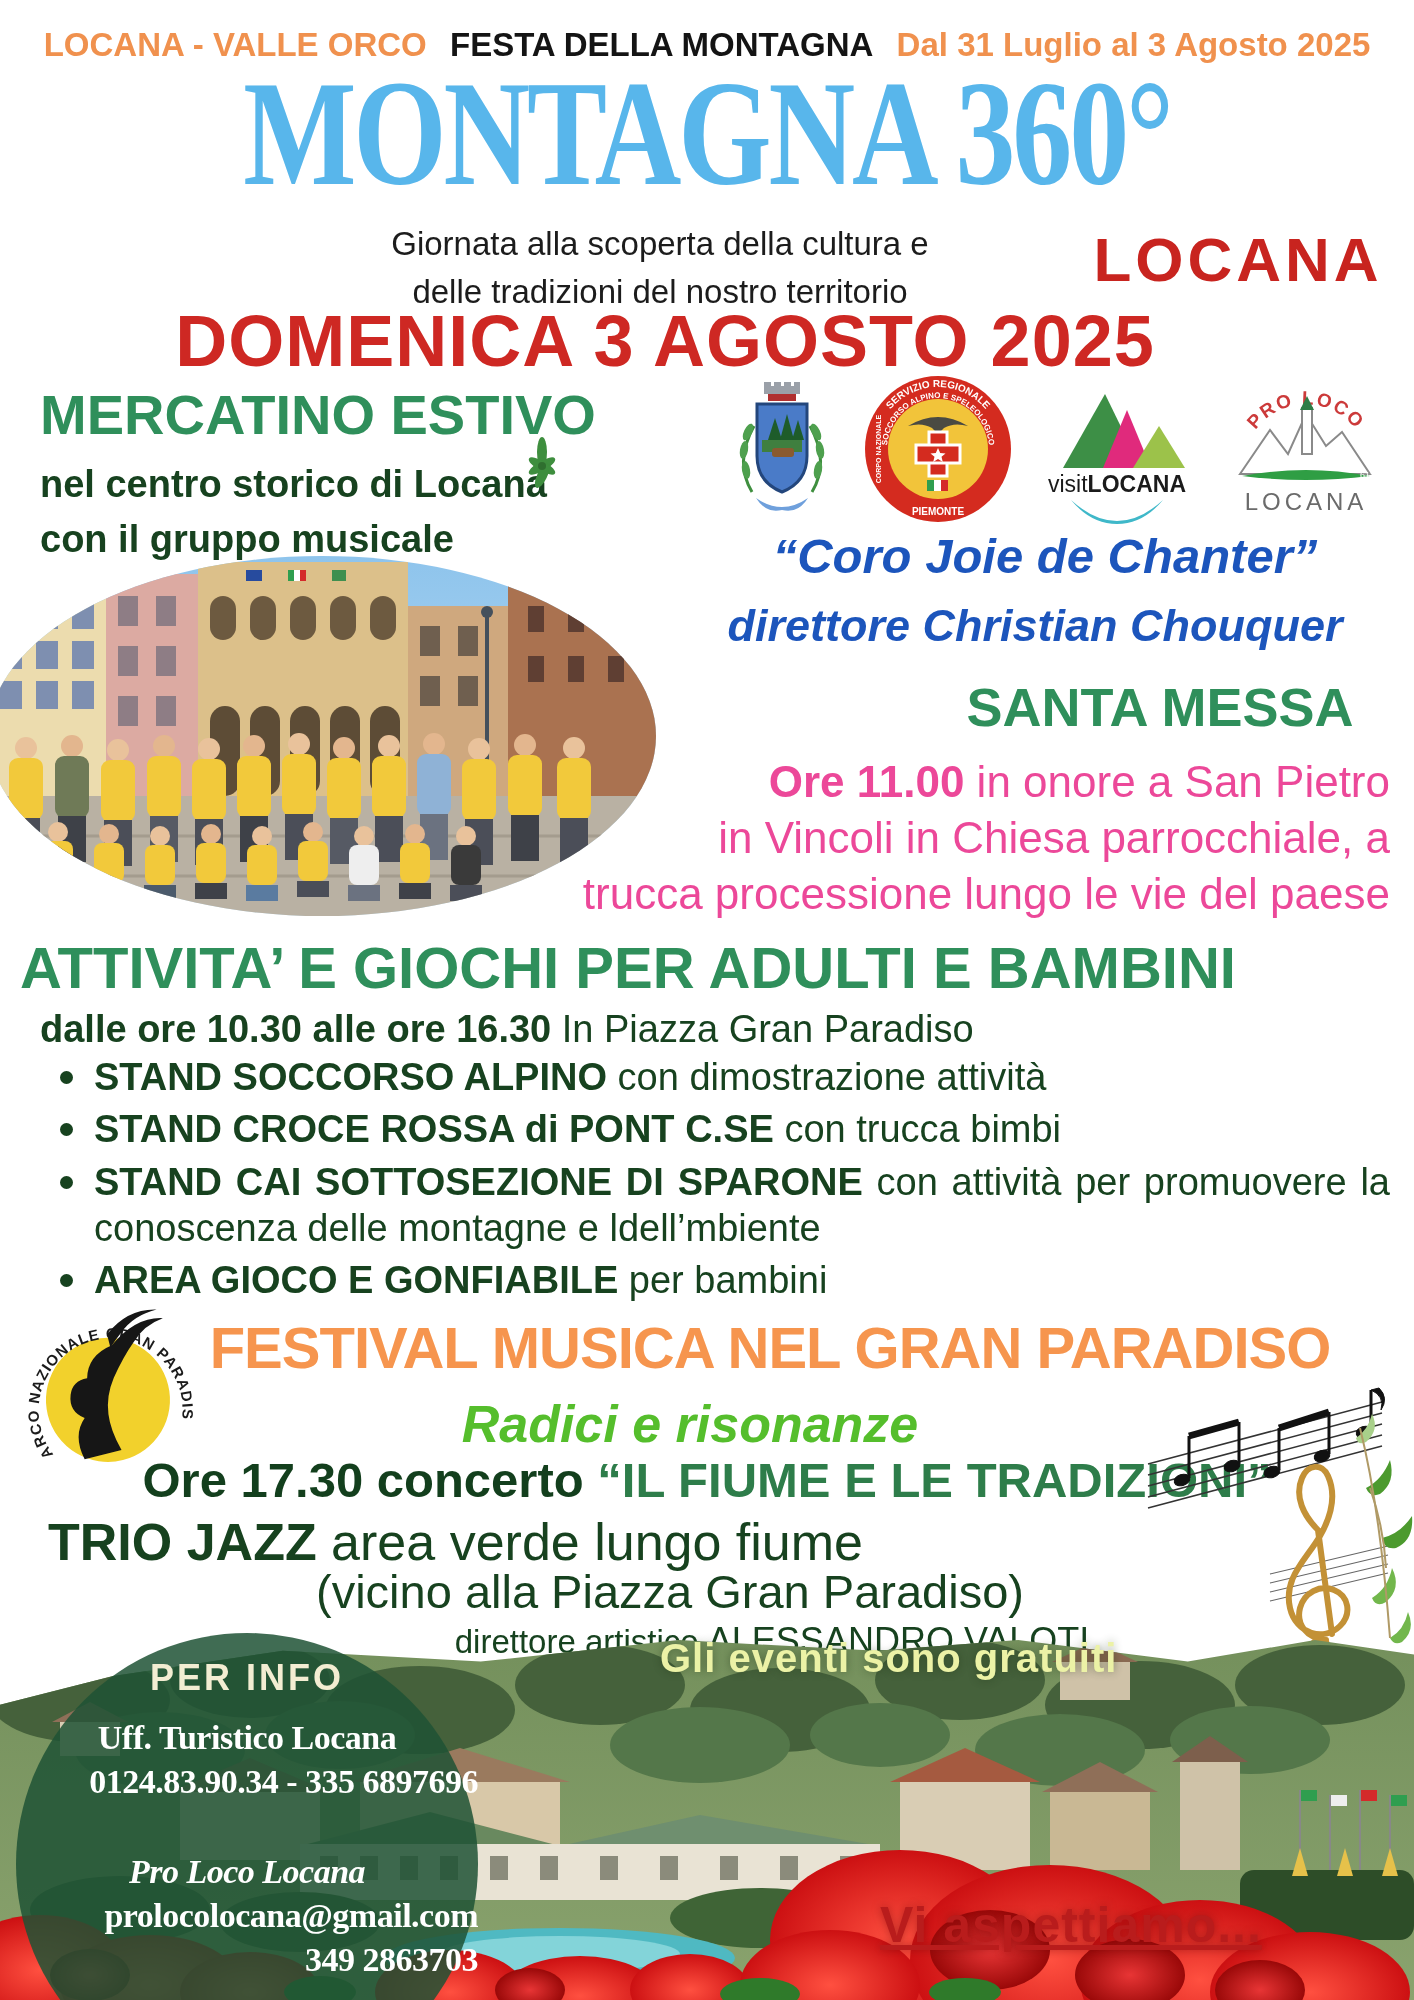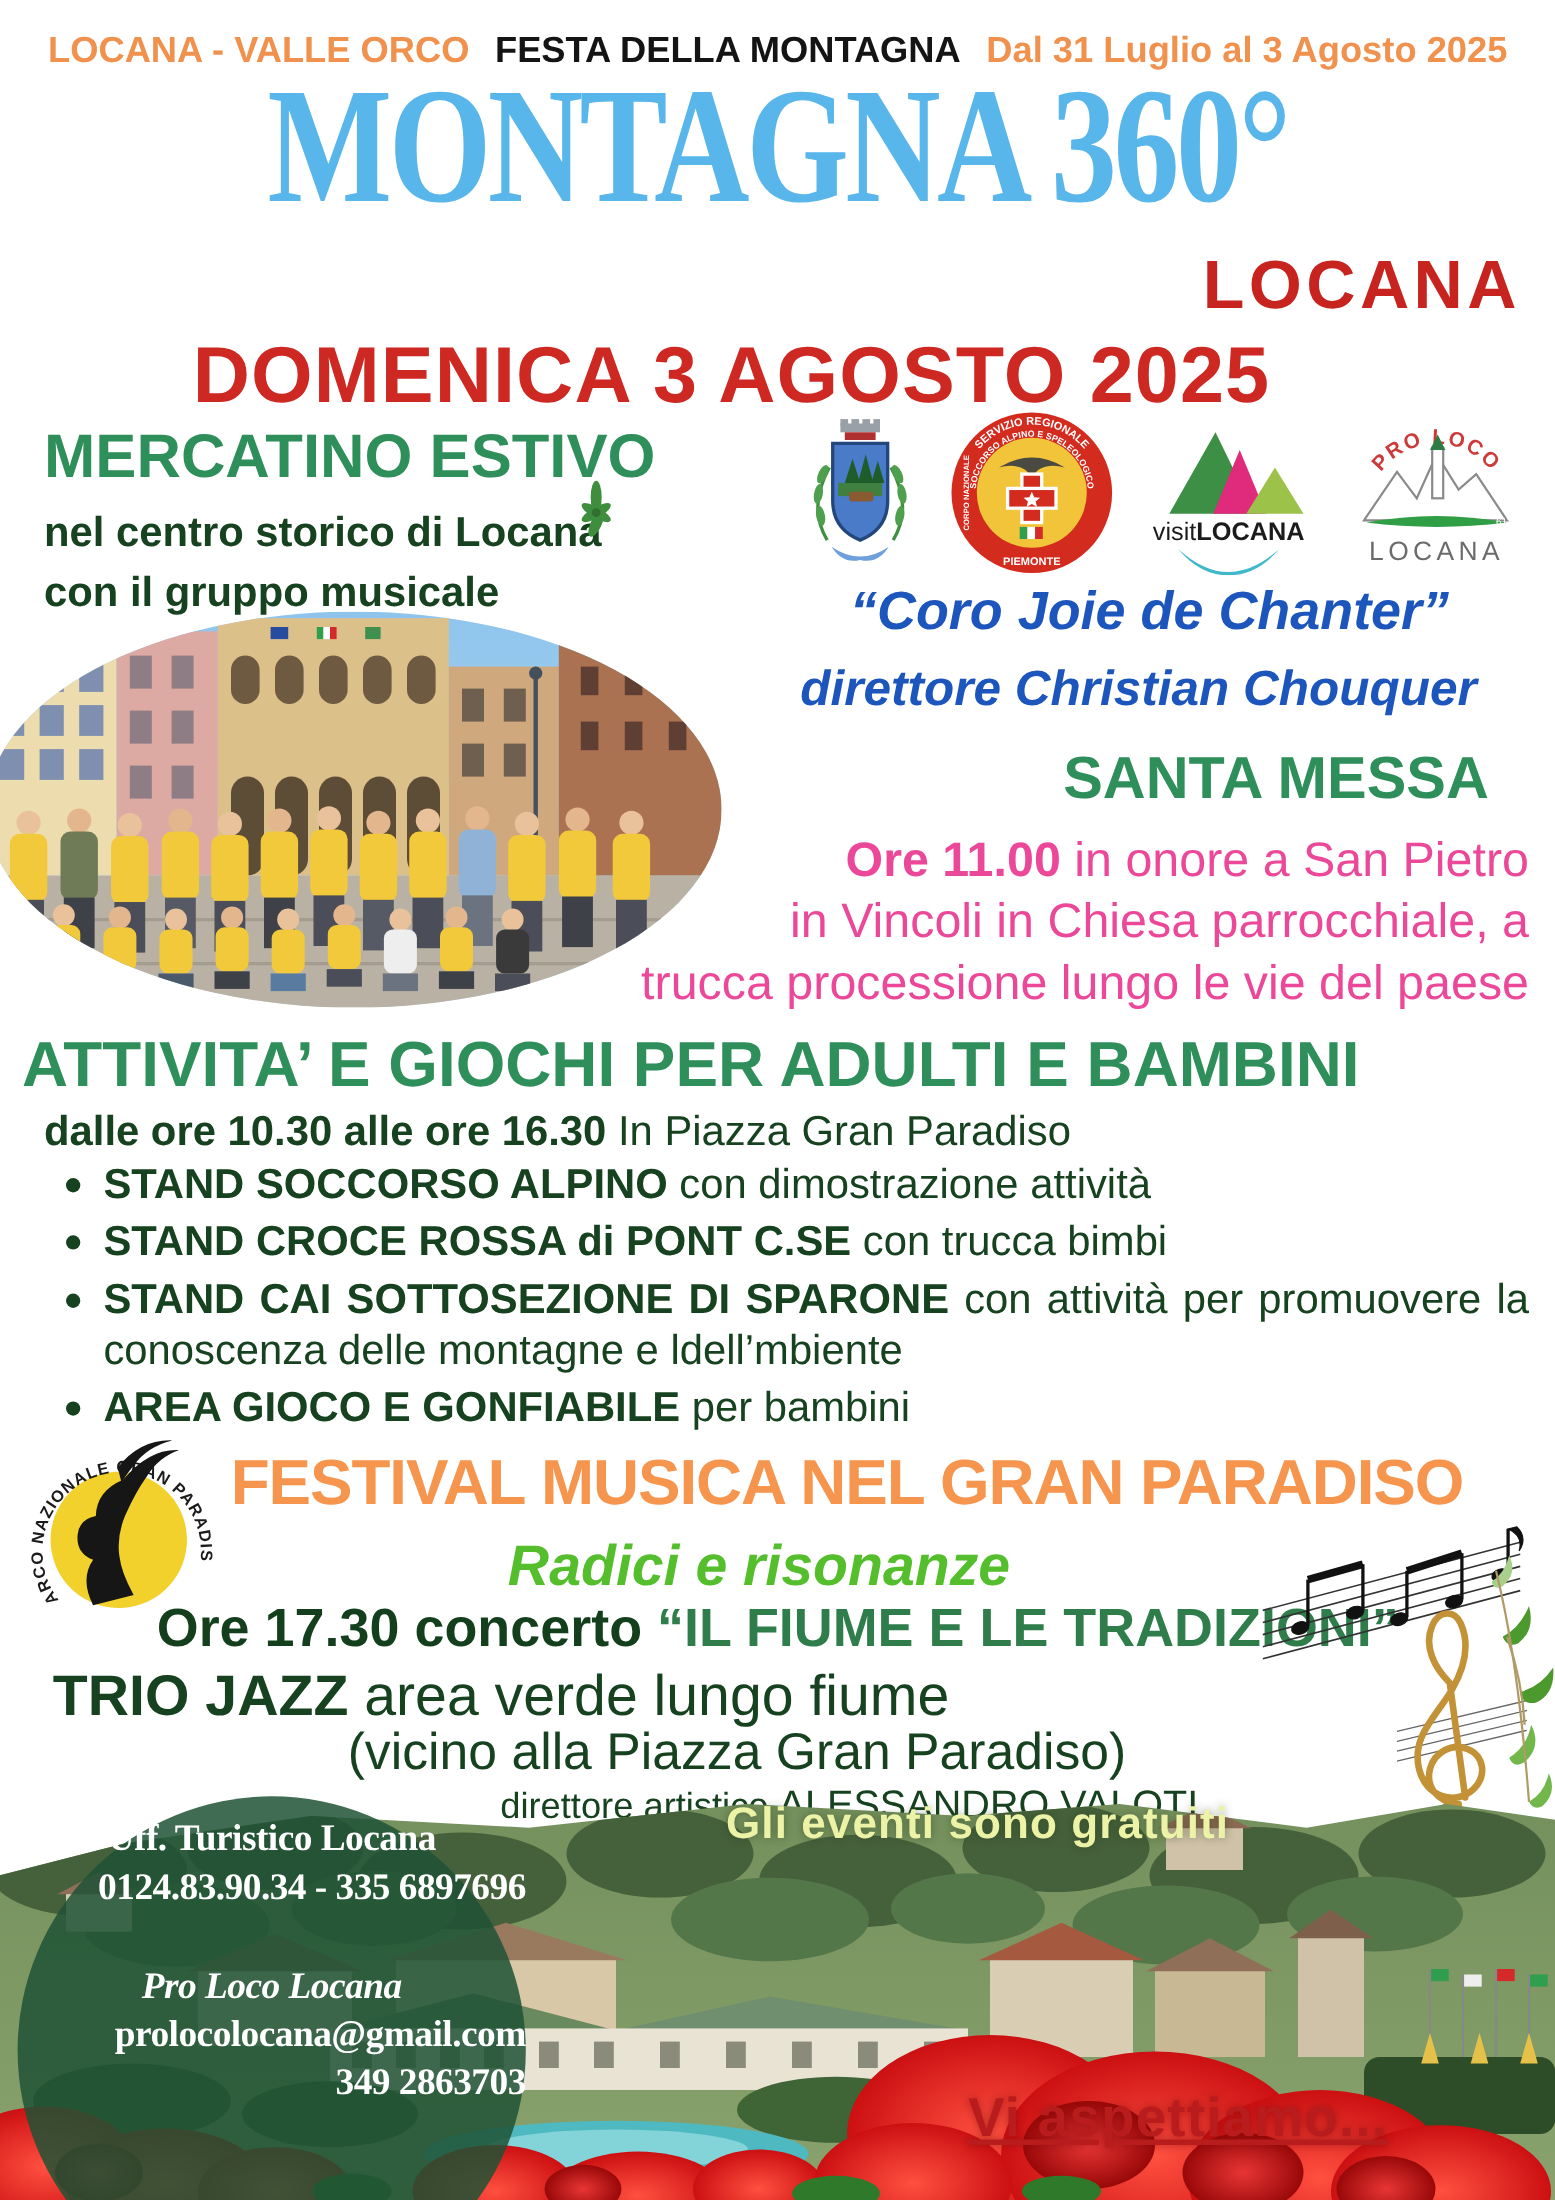--- a/index.html
+++ b/index.html
@@ -90,20 +90,24 @@
 <div class="page">
 
   <div class="abs header-line">
     <span class="orange">LOCANA - VALLE ORCO</span>
     <span class="black">FESTA DELLA MONTAGNA</span>
     <span class="orange">Dal 31 Luglio al 3 Agosto 2025</span>
   </div>
 
   <div class="abs title">MONTAGNA 360°</div>
 
+  <div class="abs subtitle">
+    <div>Giornata alla scoperta della cultura e</div>
+    <div>delle tradizioni del nostro territorio</div>
+  </div>
   <div class="abs locana-badge">LOCANA</div>
 
   <div class="abs date-heading">DOMENICA 3 AGOSTO 2025</div>
 
   <div class="abs mercatino">
     <div class="h">MERCATINO ESTIVO</div>
     <div class="l">nel centro storico di Locana</div>
     <div class="l">con il gruppo musicale</div>
   </div>
 
@@ -609,20 +613,21 @@
         <ellipse cx="320" cy="352" rx="36" ry="16"></ellipse>
           <ellipse cx="760" cy="354" rx="40" ry="16"></ellipse>
         <ellipse cx="965" cy="352" rx="36" ry="14"></ellipse>
       </g>
     </svg>
   </div>
 
   <div class="abs free-events">Gli eventi sono gratuiti</div>
 
   <div class="abs info-circle">
+    <div class="per-info">PER INFO</div>
     <div class="ln g1">Uff. Turistico Locana</div>
     <div class="ln g2">0124.83.90.34 - 335 6897696</div>
     <div class="ln g3">Pro Loco Locana</div>
     <div class="ln g2">prolocolocana@gmail.com</div>
     <div class="ln g2">349 2863703</div>
   </div>
 
   <div class="abs closing">Vi aspettiamo...</div>
 
 </div>

